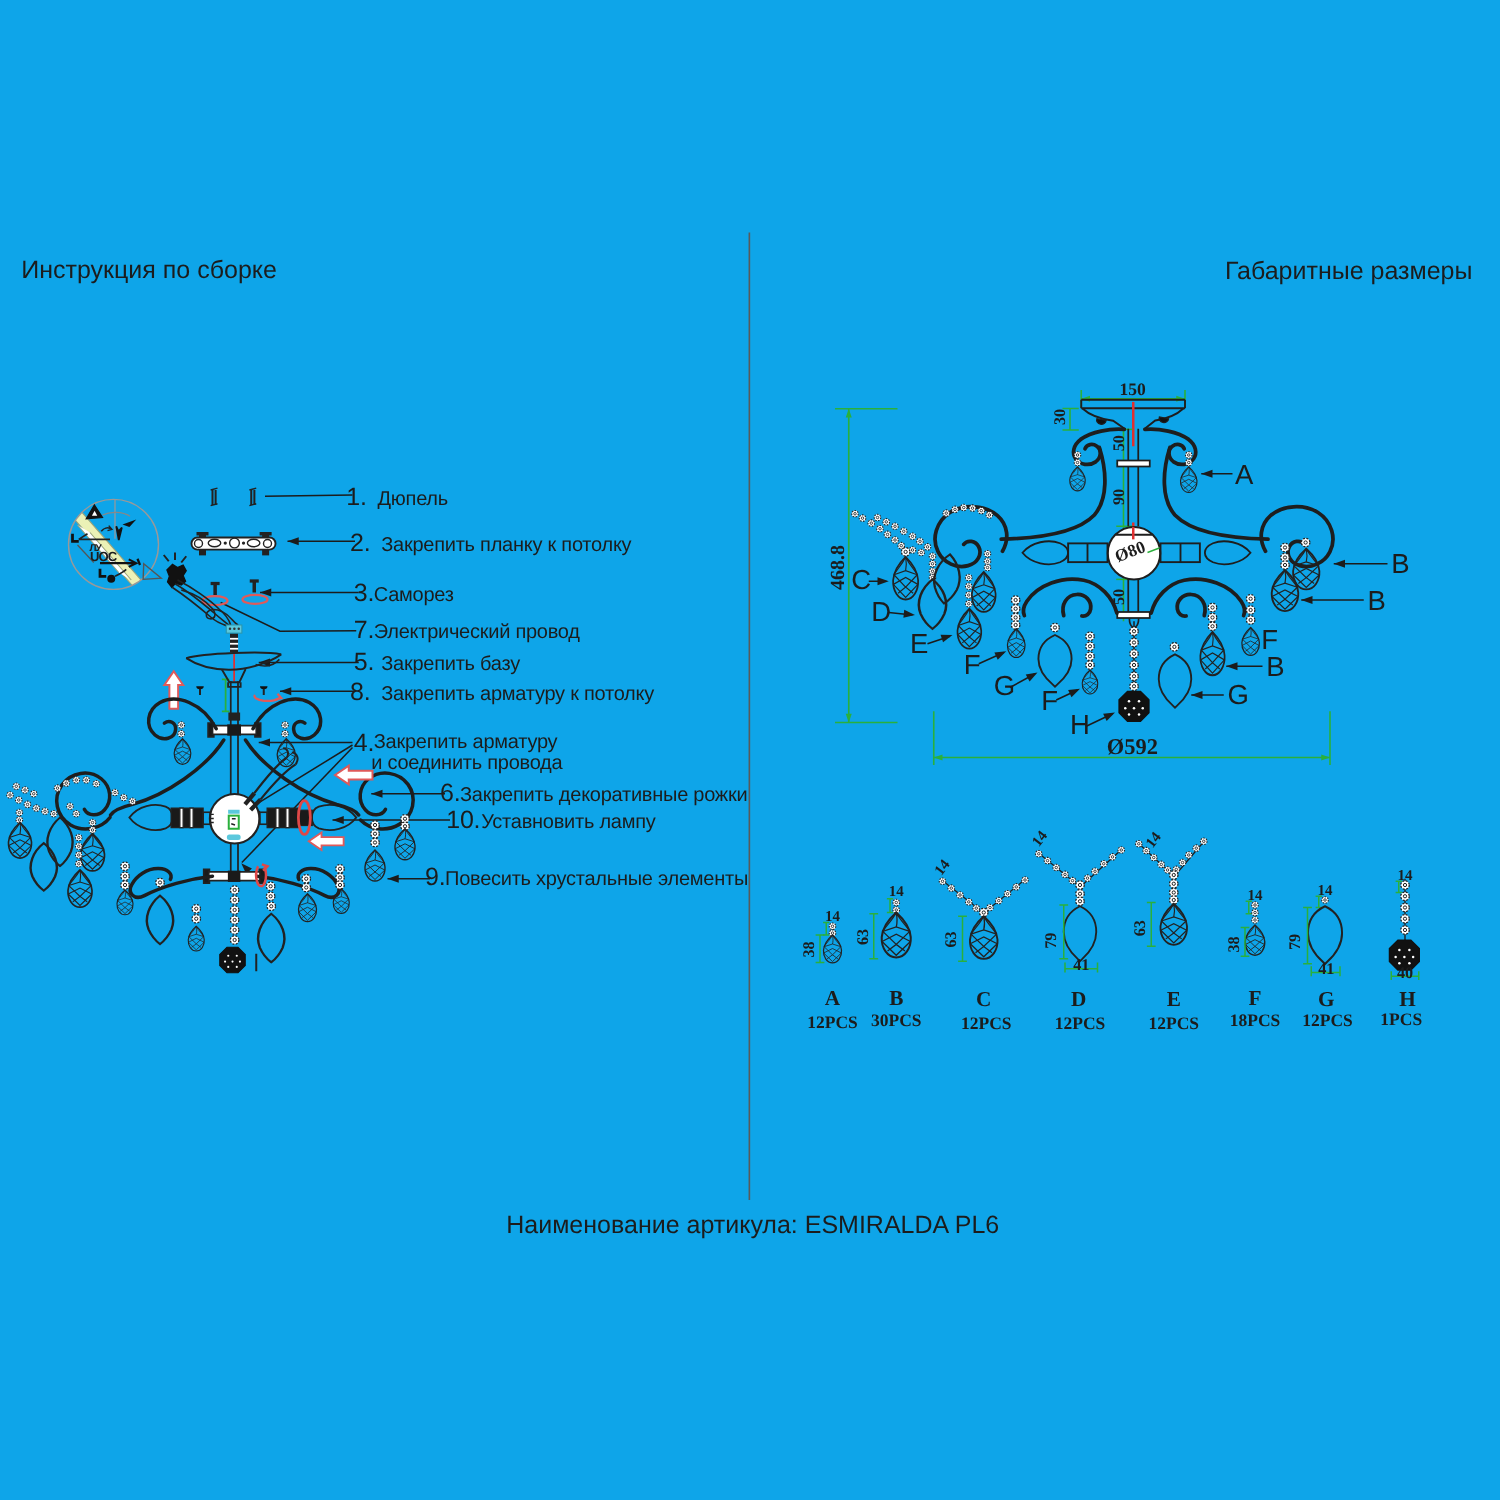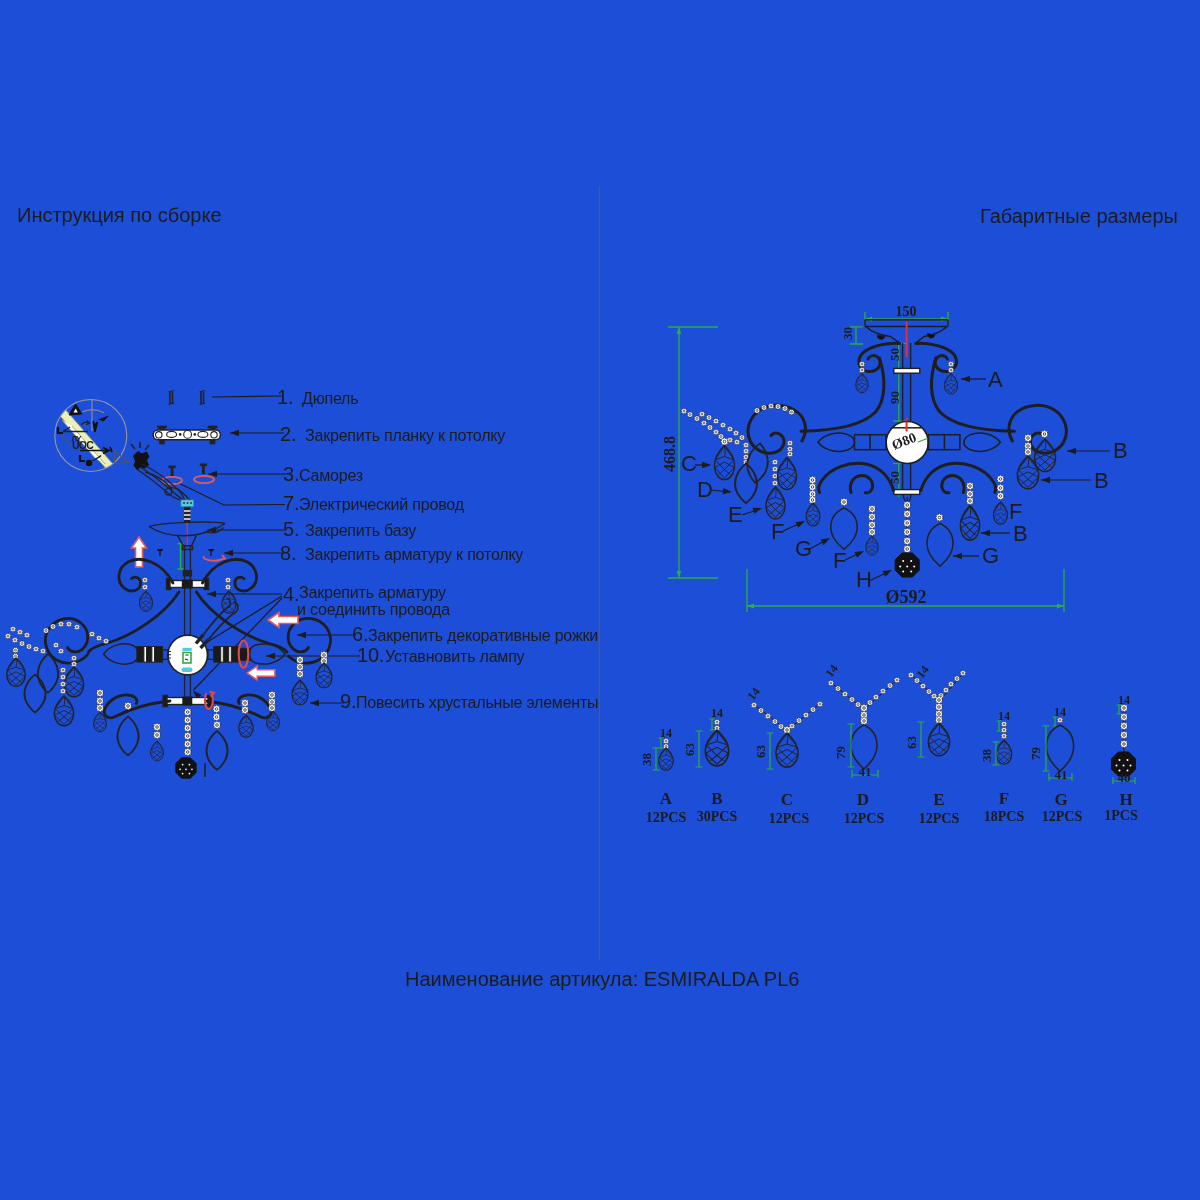--- a/index.html
+++ b/index.html
@@ -1,16 +1,16 @@
 <!DOCTYPE html>
 <html><head>
 <meta charset="utf-8">
 <style>
   html,body{margin:0;padding:0;background:#fff;}
-  #page{position:relative;width:1200px;height:1200px;background:#1d4ed8;overflow:hidden;}
+  #page{position:relative;width:1200px;height:1200px;background:#0ea5e9;overflow:hidden;}
   svg text{font-family:"Liberation Sans",sans-serif;fill:#1c1c1c;}
   .ser{font-family:"Liberation Serif",serif;font-weight:bold;}
 </style>
 </head>
 <body>
 <div id="page">
 <svg width="1200" height="1200" viewBox="0 0 1200 1200" xmlns="http://www.w3.org/2000/svg">
 <defs>
 
   <g id="bd">

